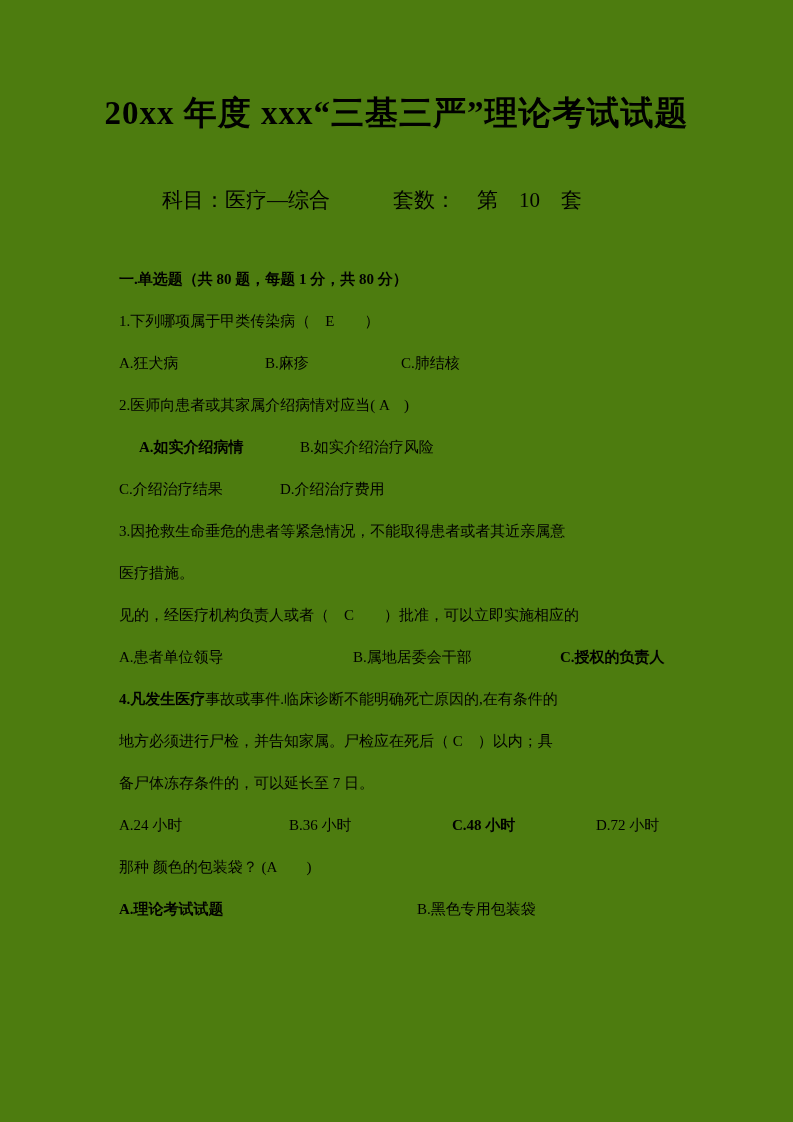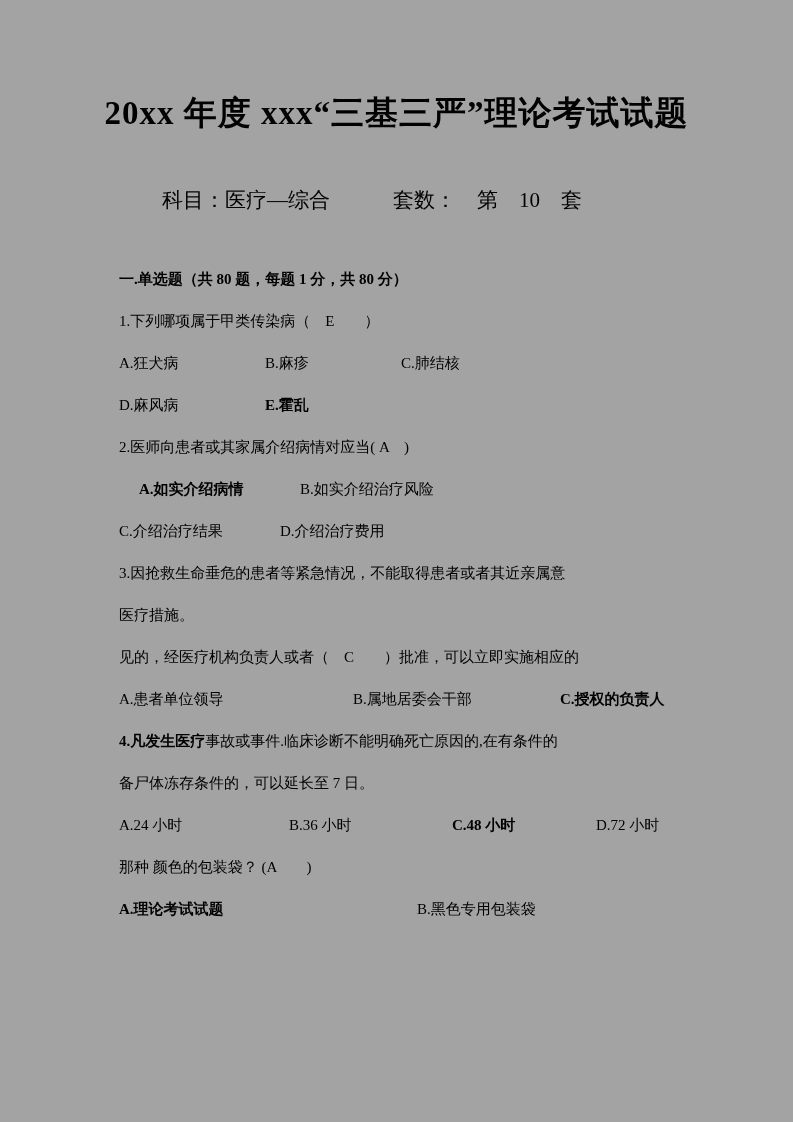--- a/index.html
+++ b/index.html
@@ -4,21 +4,21 @@
 <style>
   html, body {
     margin: 0;
     padding: 0;
     background: #ffffff;
   }
   .page {
     position: relative;
     width: 793px;
     height: 1122px;
-    background: #a3a3a3;
+    background: #4d7c0f;
     color: #000000;
     overflow: hidden;
     font-family: "Liberation Serif", "DejaVu Serif", serif;
   }
   .title {
     position: absolute;
     top: 94px;
     left: 0;
     width: 100%;
     margin: 0;
@@ -61,27 +61,27 @@
 </head>
 <body>
 
 <div class="page">
   <h1 class="title">20xx 年度 xxx“三基三严”理论考试试题</h1>
   <div class="meta">科目：医疗—综合　　　套数：　第　10　套</div>
   <div class="body">
       <div class="line"><span class="seg bold">一.单选题（共 80 题，每题 1 分，共 80 分）</span></div>
       <div class="line"><span class="seg">1.下列哪项属于甲类传染病（　E　　）</span></div>
       <div class="line"><span class="seg" style="min-width: 146px;">A.狂犬病</span><span class="seg" style="min-width: 136px;">B.麻疹</span><span class="seg">C.肺结核</span></div>
-      <div class="line"><span class="seg" style="min-width: 146px;">D.麻风病</span><span class="seg bold">E.霍乱</span></div>
       <div class="line"><span class="seg">2.医师向患者或其家属介绍病情对应当( A　)</span></div>
       <div class="line"><span class="seg bold" style="min-width: 161px; margin-left: 20px;">A.如实介绍病情</span><span class="seg">B.如实介绍治疗风险</span></div>
       <div class="line"><span class="seg" style="min-width: 161px;">C.介绍治疗结果</span><span class="seg">D.介绍治疗费用</span></div>
       <div class="line"><span class="seg">3.因抢救生命垂危的患者等紧急情况，不能取得患者或者其近亲属意</span></div>
       <div class="line"><span class="seg">医疗措施。</span></div>
       <div class="line"><span class="seg">见的，经医疗机构负责人或者（　C　　）批准，可以立即实施相应的</span></div>
       <div class="line"><span class="seg" style="min-width: 204px;">A.患者单位领导</span><span class="seg" style="min-width: 207px; margin-left: 30px;">B.属地居委会干部</span><span class="seg bold">C.授权的负责人</span></div>
       <div class="line"><span class="seg bold">4.凡发生医疗</span><span class="seg">事故或事件.临床诊断不能明确死亡原因的,在有条件的</span></div>
+      <div class="line"><span class="seg">地方必须进行尸检，并告知家属。尸检应在死后（ C　）以内；具</span></div>
       <div class="line"><span class="seg">备尸体冻存条件的，可以延长至 7 日。</span></div>
       <div class="line"><span class="seg" style="min-width: 170px;">A.24 小时</span><span class="seg" style="min-width: 163px;">B.36 小时</span><span class="seg bold" style="min-width: 144px;">C.48 小时</span><span class="seg">D.72 小时</span></div>
       <div class="line"><span class="seg">那种 颜色的包装袋？ (A　　)</span></div>
       <div class="line"><span class="seg bold" style="min-width: 298px;">A.理论考试试题</span><span class="seg">B.黑色专用包装袋</span></div>
     </div>
 </div>
 
 </body></html>

